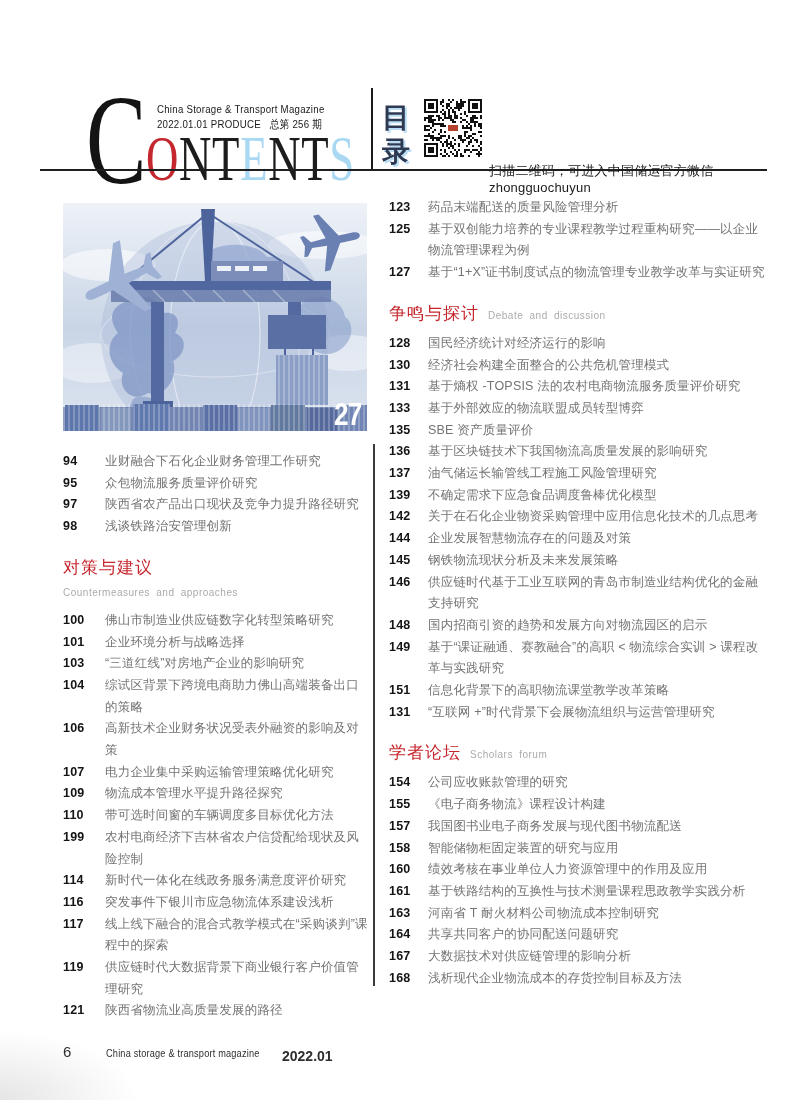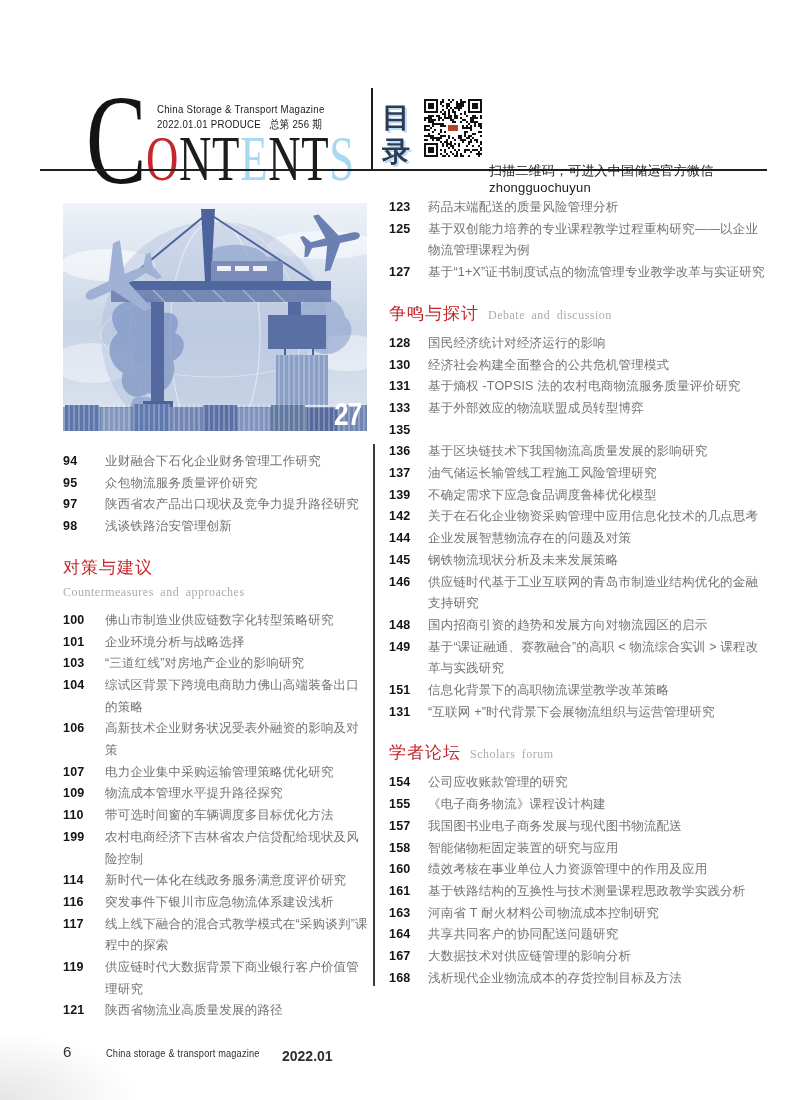--- a/index.html
+++ b/index.html
@@ -52,21 +52,21 @@
   .col-right .entry .pg{width:39px;}
   .entry .ttl{color:#737373;letter-spacing:.2px;}
   .col-left .entry .ttl{width:264px;}
   .col-right .entry .ttl{width:339px;}
 
   .section{margin-top:17px;margin-bottom:5px;}
   .section .sec-zh{
     font-size:17px;font-weight:normal;color:#c5272d;letter-spacing:1px;line-height:25px;
   }
   .section .sec-en{
-    font-family:Liberation Serif, serif;font-size:12px;color:#ababab;
+    font-family:Liberation Sans, sans-serif;font-size:10px;color:#ababab;
     letter-spacing:.5px;word-spacing:3px;line-height:25px;
   }
   .section.stacked .sec-zh,.section.stacked .sec-en{display:block;}
   .section.inline .sec-en{margin-left:9px;}
 
   .col-divider{left:373px;top:444px;width:1.5px;height:542px;background:#3a3a3a;}
 
   
   .footer-num{left:63px;top:1043px;font-size:15px;color:#2e2e2e;}
   .footer-mag{left:106px;top:1048px;font-size:10px;color:#2e2e2e;letter-spacing:.2px;transform:scaleX(.92);transform-origin:left top;white-space:pre;}
@@ -549,20 +549,21 @@
     <div class="entry">
       <span class="pg">131</span>
       <span class="ttl">基于熵权 -TOPSIS 法的农村电商物流服务质量评价研究</span>
     </div>
     <div class="entry">
       <span class="pg">133</span>
       <span class="ttl">基于外部效应的物流联盟成员转型博弈</span>
     </div>
     <div class="entry">
       <span class="pg">135</span>
+      <span class="ttl">SBE 资产质量评价</span>
     </div>
     <div class="entry">
       <span class="pg">136</span>
       <span class="ttl">基于区块链技术下我国物流高质量发展的影响研究</span>
     </div>
     <div class="entry">
       <span class="pg">137</span>
       <span class="ttl">油气储运长输管线工程施工风险管理研究</span>
     </div>
     <div class="entry">

